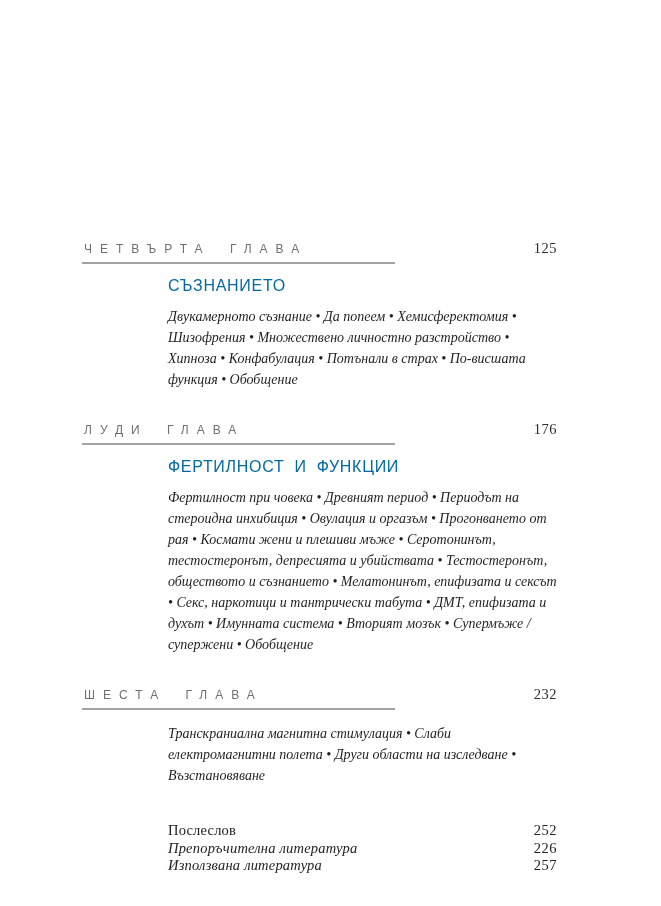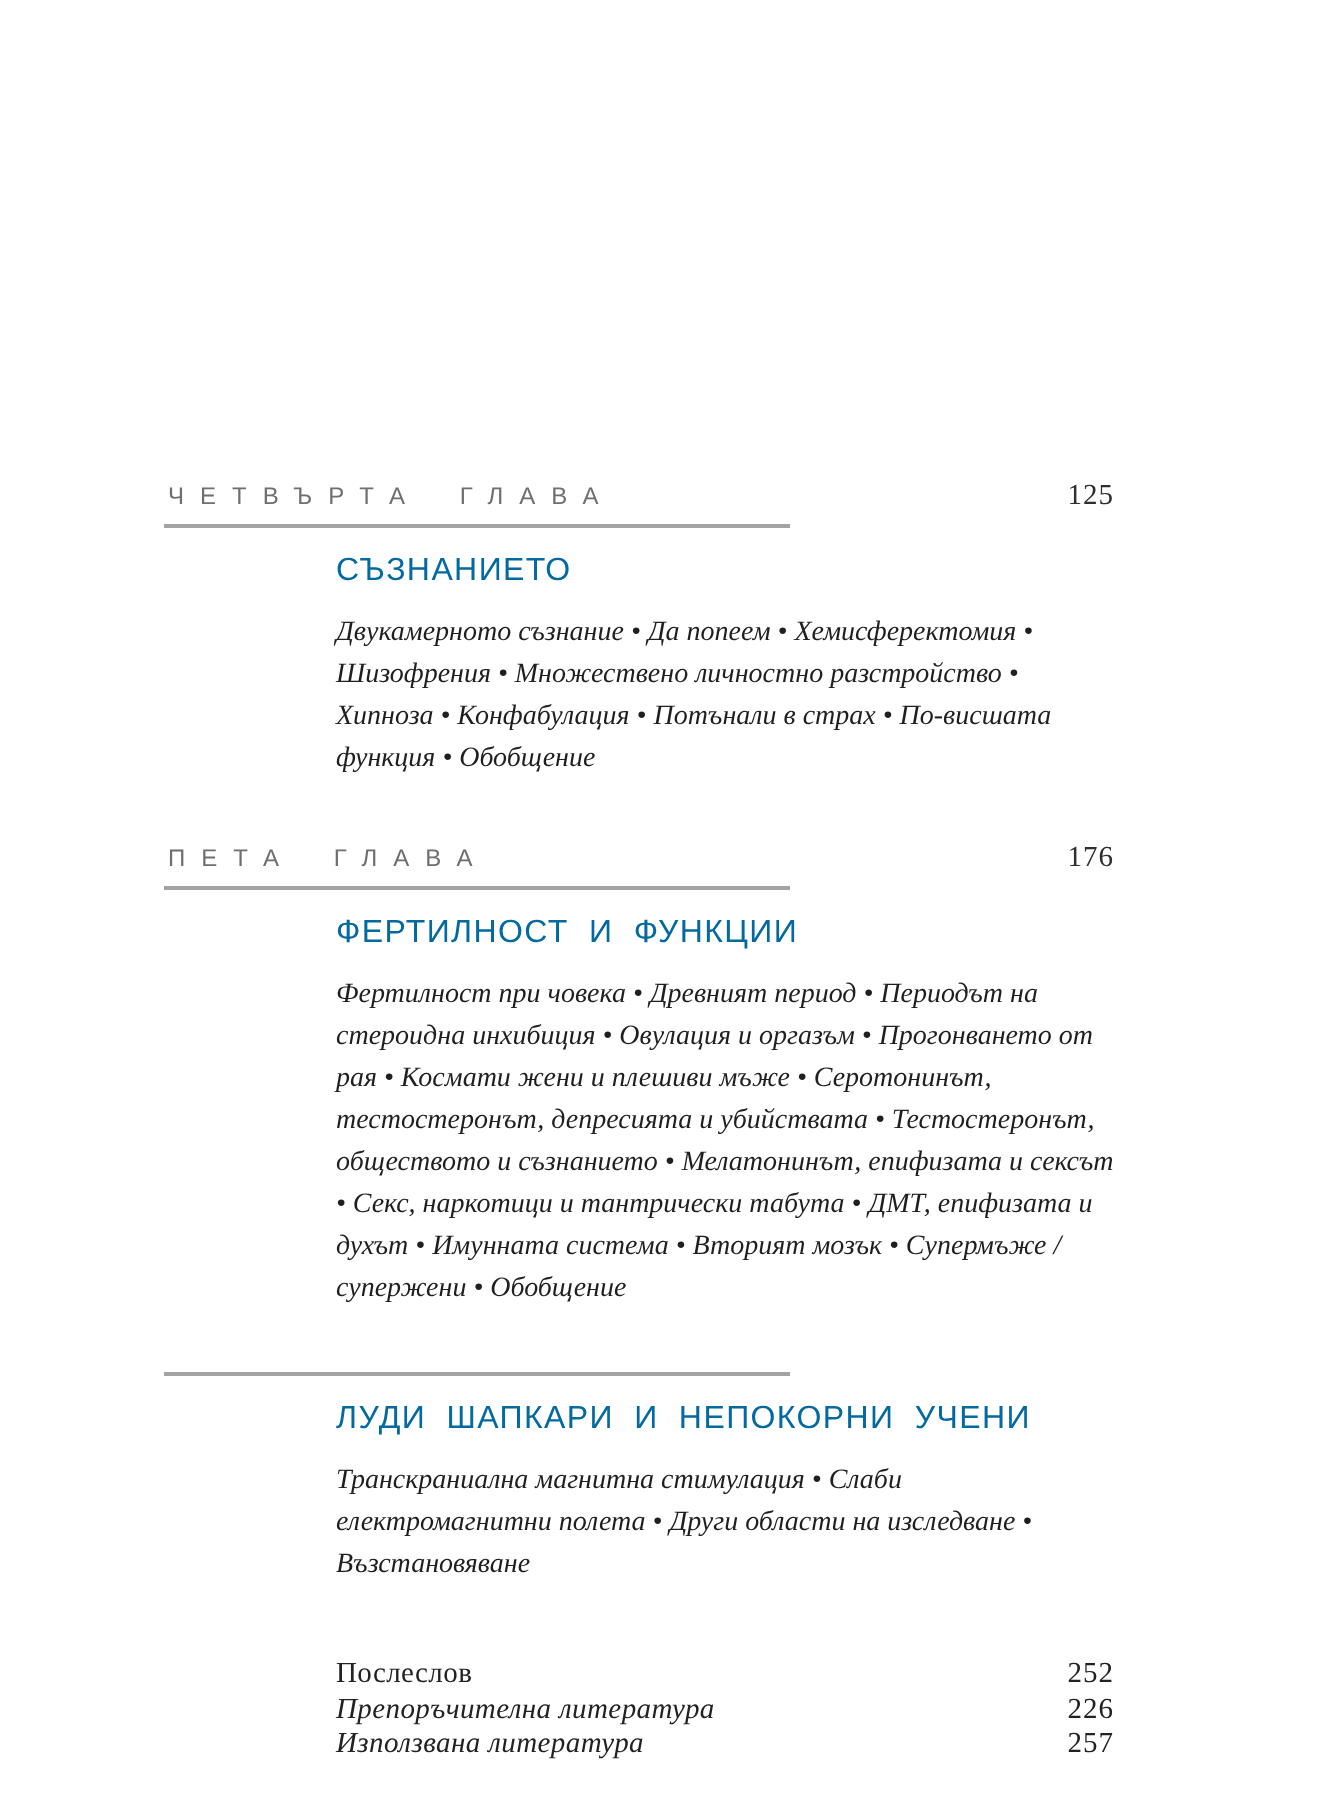--- a/index.html
+++ b/index.html
@@ -94,34 +94,37 @@
       </div>
       <div class="rule"></div>
       <div class="section-body">
         <div class="section-title">СЪЗНАНИЕТО</div>
         <div class="topics">Двукамерното съзнание • Да попеем • Хемисферектомия • Шизофрения • Множествено личностно разстройство • Хипноза • Конфабулация • Потънали в страх • По-висшата функция • Обобщение</div>
       </div>
     </div>
 
     <div class="toc-section">
       <div class="chapter-row">
-        <span class="chapter-label">ПЕТА ГЛАВА</span>
+        <span class="chapter-label">ЛУДИ ГЛАВА</span>
         <span class="chapter-page">176</span>
       </div>
       <div class="rule"></div>
       <div class="section-body">
         <div class="section-title">ФЕРТИЛНОСТ И ФУНКЦИИ</div>
         <div class="topics">Фертилност при човека • Древният период • Периодът на стероидна инхибиция • Овулация и оргазъм • Прогонването от рая • Космати жени и плешиви мъже • Серотонинът, тестостеронът, депресията и убийствата • Тестостеронът, обществото и съзнанието • Мелатонинът, епифизата и сексът • Секс, наркотици и тантрически табута • ДМТ, епифизата и духът • Имунната система • Вторият мозък • Супермъже / супержени • Обобщение</div>
       </div>
     </div>
 
     <div class="toc-section">
+      <div class="chapter-row">
+        <span class="chapter-label">ШЕСТА ГЛАВА</span>
+        <span class="chapter-page">232</span>
+      </div>
       <div class="rule"></div>
       <div class="section-body">
-        <div class="section-title">ЛУДИ ШАПКАРИ И НЕПОКОРНИ УЧЕНИ</div>
         <div class="topics">Транскраниална магнитна стимулация • Слаби електромагнитни полета • Други области на изследване • Възстановяване</div>
       </div>
     </div>
 
     <div class="backmatter">
       <div class="bm-row">
         <span class="bm-label">Послеслов</span>
         <span class="bm-page">252</span>
       </div>
       <div class="bm-row italic">

